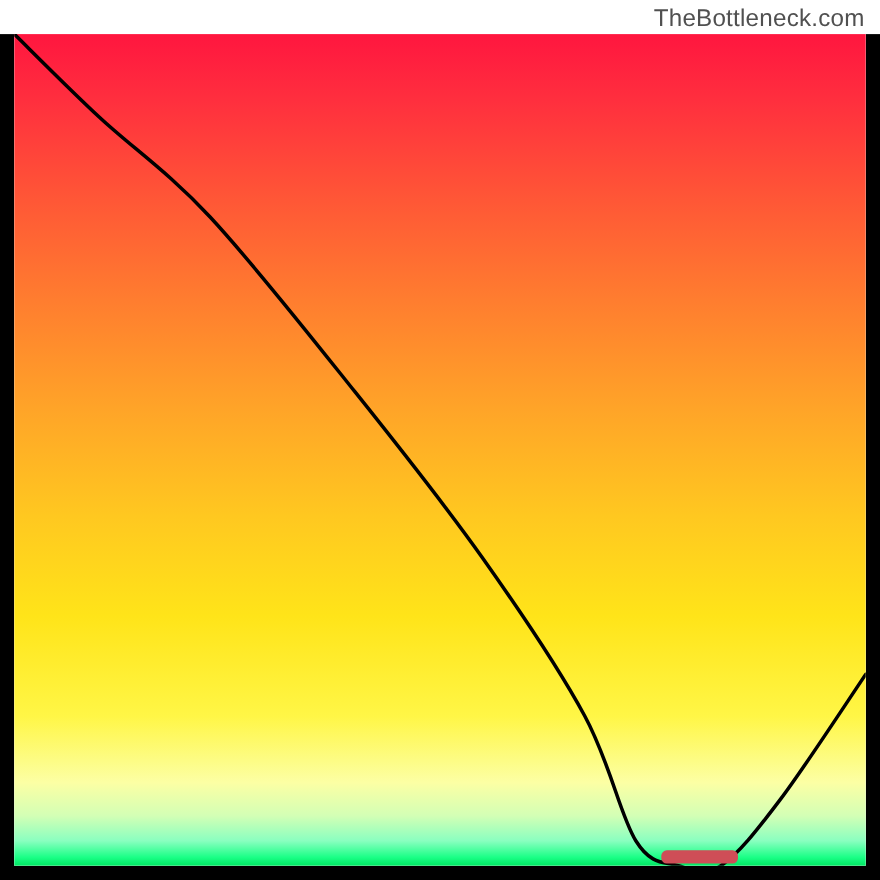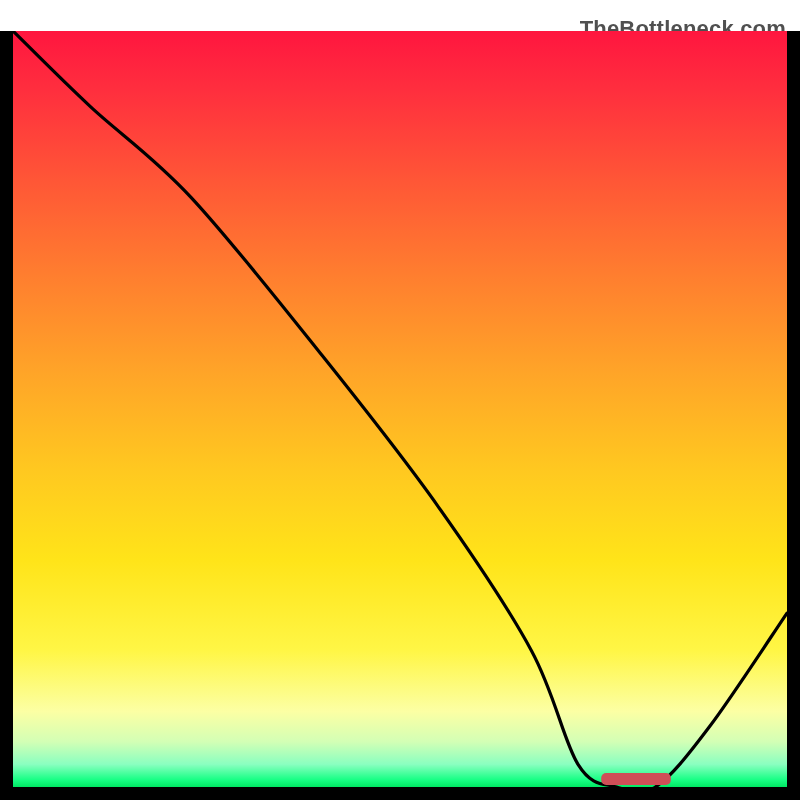--- a/index.html
+++ b/index.html
@@ -16,24 +16,23 @@
     position: relative;
     width: 800px;
     height: 800px;
   }
 
   .watermark {
     position: absolute;
     top: 4px;
     right: 14px;
     font-size: 22px;
-    font-weight: 700;
+    font-weight: 400;
     color: #505050;
     letter-spacing: 0.2px;
-    margin-top: 12px;
   }
 
   
   .frame {
     position: absolute;
     left: 13px;
     top: 31px;
     width: 774px;   
     height: 756px;  
     background: #ffffff;

